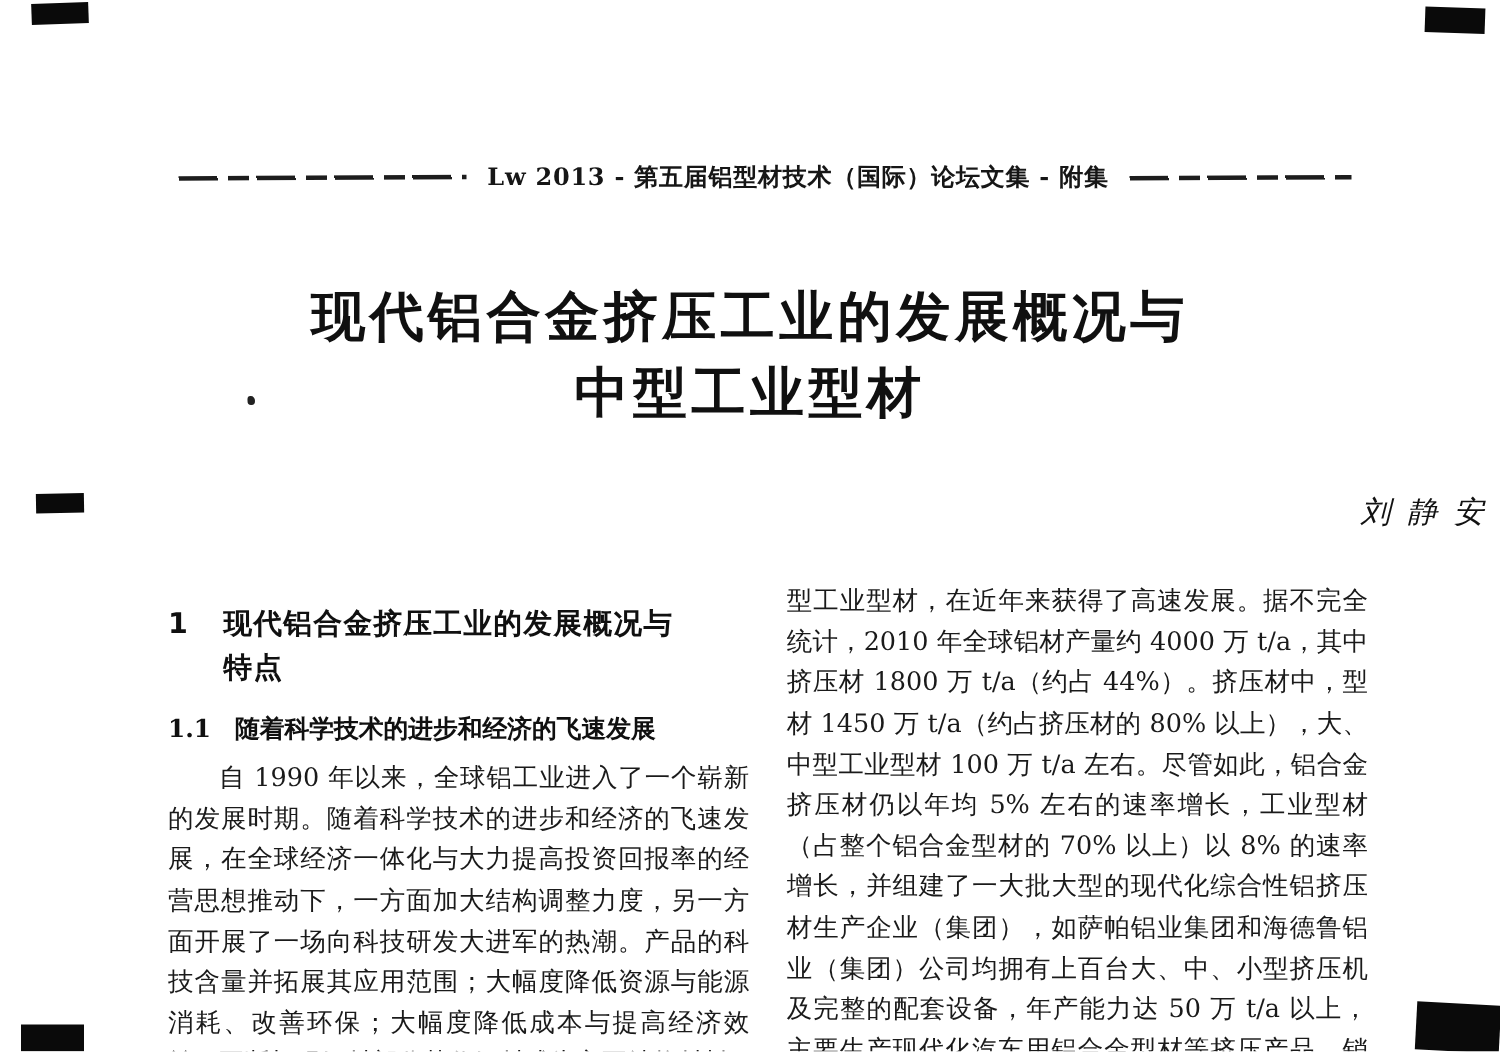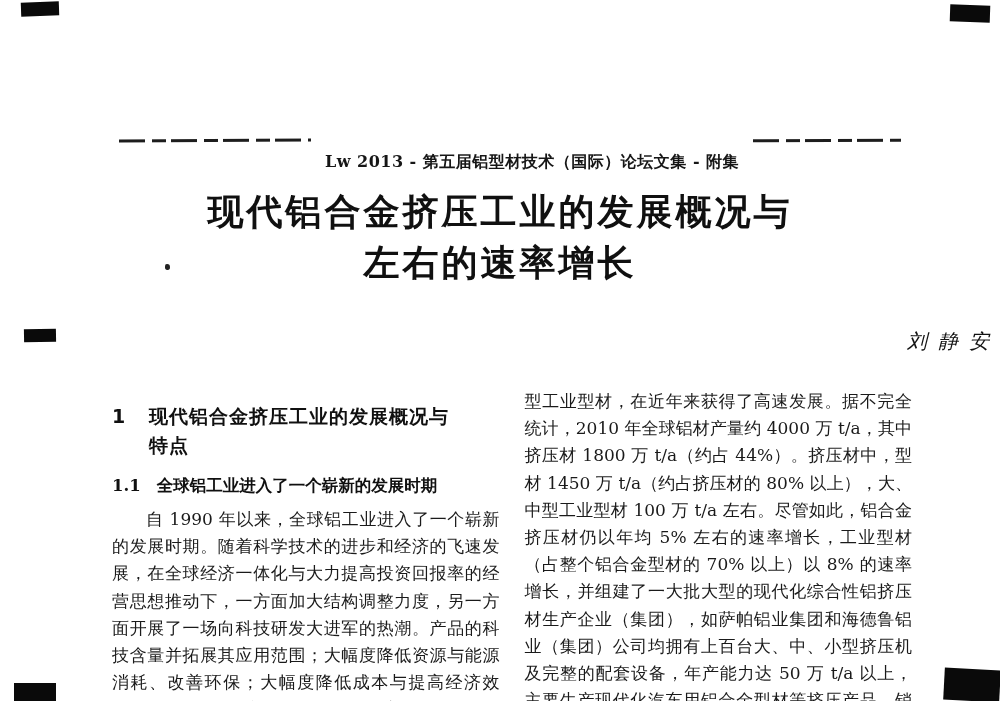--- a/index.html
+++ b/index.html
@@ -19,21 +19,20 @@
     height:3px; flex:0 0 auto;
     background:
       repeating-linear-gradient(90deg,#1d1d1d 0 26px, transparent 26px 33px, #1d1d1d 33px 47px, transparent 47px 52px);
     transform:rotate(-0.25deg);
   }
   .rule-left  { width:192px; margin-right:14px; }
   .rule-right { width:148px; margin-left:14px; }
   .header-text {
     font-weight:bold; font-size:16px; white-space:nowrap;
     letter-spacing:0.5px;
-    margin-top:44px;
   }
 
   
   .title {
     position:absolute; top:186px; left:0; right:0;
     text-align:center;
     font-family:"DejaVu Sans","Liberation Sans",sans-serif;
     font-weight:900; font-size:36px; line-height:51px;
     letter-spacing:3px; color:#101010;
   }
@@ -96,37 +95,37 @@
   <div class="mark speck"></div>
 
   <div class="header">
     <div class="rule rule-left"></div>
     <div class="header-text">Lw 2013 - 第五届铝型材技术（国际）论坛文集 - 附集</div>
     <div class="rule rule-right"></div>
   </div>
 
   <div class="title">
     <div>现代铝合金挤压工业的发展概况与</div>
-    <div>左右的速率增长</div>
+    <div>中型工业型材</div>
   </div>
 
   <div class="author">刘静安</div>
 
   <div class="columns">
 
     <div class="col col-left">
       <div class="sec-heading">
         <span class="sec-num">1</span>
         <span>
           <span>现代铝合金挤压工业的发展概况与</span><br>
           <span>特点</span>
         </span>
       </div>
       <div class="sub-heading">
-        <span class="sub-num">1.1</span><span>全球铝工业进入了一个崭新的发展时期</span>
+        <span class="sub-num">1.1</span><span>随着科学技术的进步和经济的飞速发展</span>
       </div>
       <p class="body-para">自 1990 年以来，全球铝工业进入了一个崭新的发展时期。随着科学技术的进步和经济的飞速发展，在全球经济一体化与大力提高投资回报率的经营思想推动下，一方面加大结构调整力度，另一方面开展了一场向科技研发大进军的热潮。产品的科技含量并拓展其应用范围；大幅度降低资源与能源消耗、改善环保；大幅度降低成本与提高经济效益，不断加强铝材部分替代钢材成为主要结构材料</p>
     </div>
 
     <div class="col col-right">
       <p class="body-para">型工业型材，在近年来获得了高速发展。据不完全统计，2010 年全球铝材产量约 4000 万 t/a，其中挤压材 1800 万 t/a（约占 44%）。挤压材中，型材 1450 万 t/a（约占挤压材的 80% 以上），大、中型工业型材 100 万 t/a 左右。尽管如此，铝合金挤压材仍以年均 5% 左右的速率增长，工业型材（占整个铝合金型材的 70% 以上）以 8% 的速率增长，并组建了一大批大型的现代化综合性铝挤压材生产企业（集团），如萨帕铝业集团和海德鲁铝业（集团）公司均拥有上百台大、中、小型挤压机及完整的配套设备，年产能力达 50 万 t/a 以上，主要生产现代化汽车用铝合金型材等挤压产品，销售到世界</p>
     </div>
 
   </div>
 </div>

